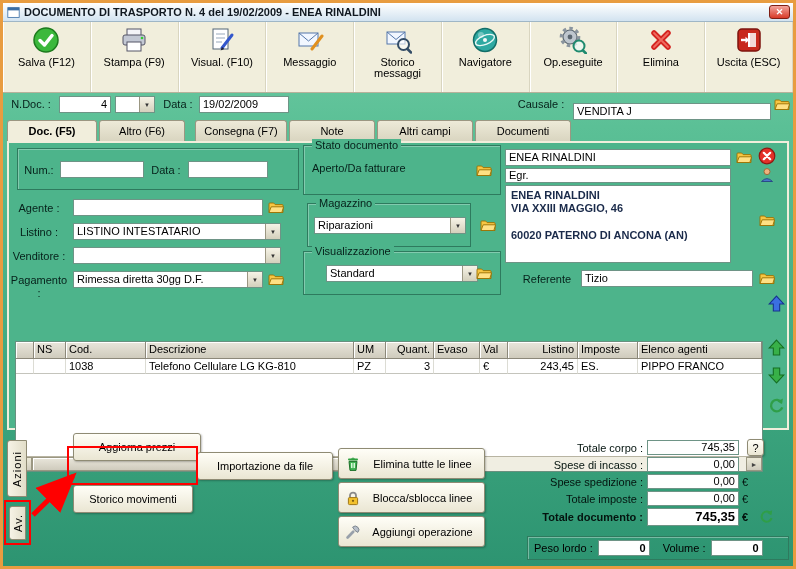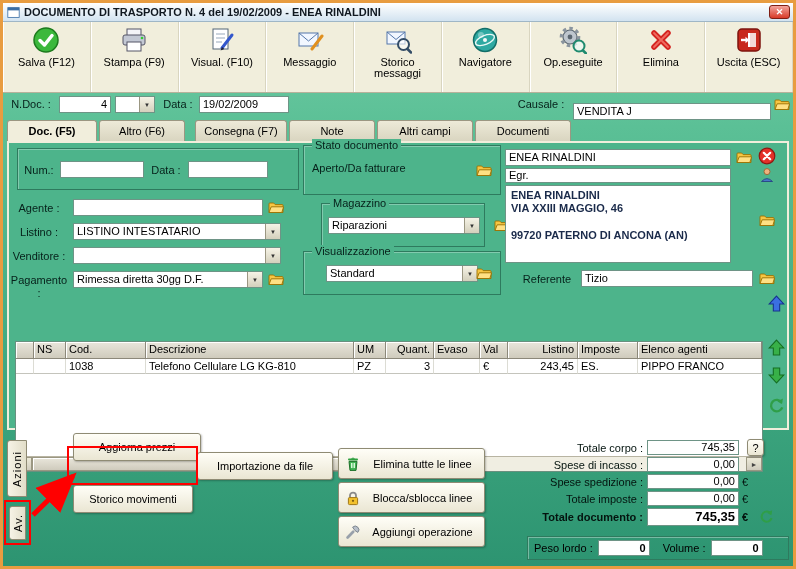--- a/index.html
+++ b/index.html
@@ -335,21 +335,21 @@
       </svg>
 
     <div class="gb" style="left:294px;top:2px;width:198px;height:50px">
       <span class="legend">Stato documento</span>
       <span class="statictext" style="left:8px;top:16px">Aperto/Da fatturare</span>
       <svg class="ficon" style="left:172px;top:17px">
           <use href="#i-folder"></use>
         </svg>
     </div>
 
-    <div class="gb" style="left:312px;top:60px;width:164px;height:44px">
+    <div class="gb" style="left:298px;top:60px;width:164px;height:44px">
       <span class="legend">Magazzino</span>
       <div class="combo" style="left:6px;top:13px;width:152px">
         <span class="cv">Riparazioni</span>
         <span class="cb">▼</span>
       </div>
       <svg class="ficon" style="left:172px;top:14px">
           <use href="#i-folder"></use>
         </svg>
     </div>
 
@@ -373,21 +373,21 @@
       </svg>
 
     <div class="field" style="left:496px;top:25px;width:226px;height:15px;line-height:11px">Egr.</div>
     <svg style="position:absolute;left:750px;top:24px;width:16px;height:16px">
         <use href="#i-person"></use>
       </svg>
 
     <div class="field" style="left:496px;top:42px;width:226px;height:78px;white-space:normal;font-weight:bold;color:#1A2A4A;padding:3px 5px">
       <div>ENEA RINALDINI</div>
       <div>VIA XXIII MAGGIO, 46</div>
-      <div style="margin-top:14px">99720 PATERNO DI ANCONA (AN)</div>
+      <div style="margin-top:14px">60020 PATERNO DI ANCONA (AN)</div>
     </div>
     <svg class="ficon" style="left:750px;top:70px">
         <use href="#i-folder"></use>
       </svg>
 
     <span class="flabel" style="left:508px;top:130px;width:60px">Referente</span>
     <div class="field" style="left:572px;top:127px;width:172px">Tizio</div>
     <svg class="ficon" style="left:750px;top:128px">
         <use href="#i-folder"></use>
       </svg>

